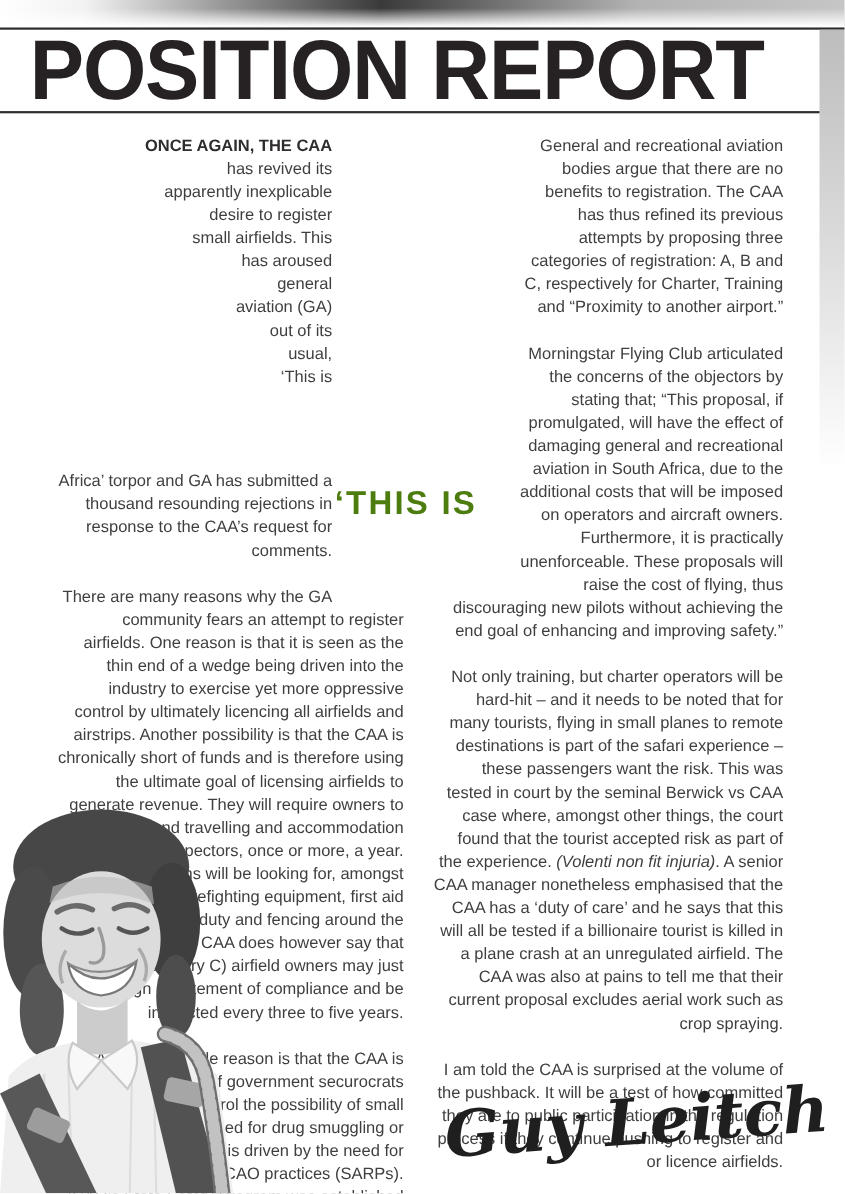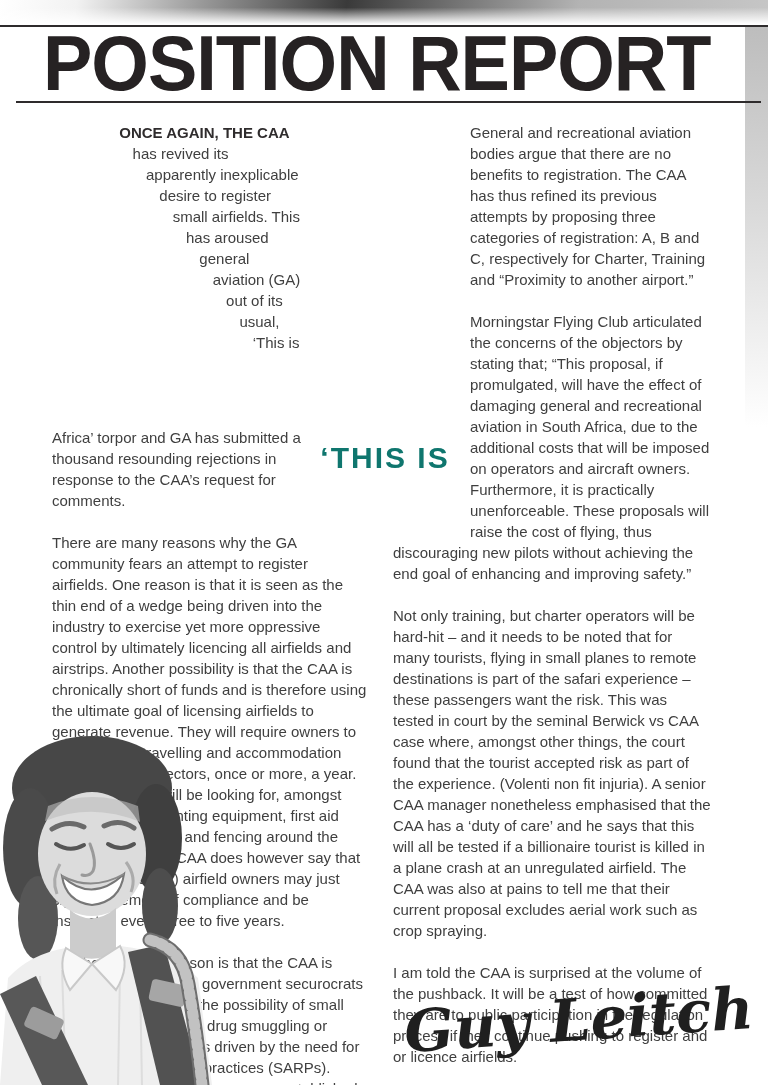--- a/index.html
+++ b/index.html
@@ -16,50 +16,50 @@
       linear-gradient(100deg, #ffffff 0%, #f2f2f2 10%, #9a9a9a 26%, #3a3a3a 45%, #777777 60%, #b3b3b3 75%, #c6c6c6 100%);
   }
   .rule-top { position:absolute; top:25px; left:0; width:768px; height:2px; background:#2e2b2c; }
   .right-strip {
     position:absolute; top:27px; right:0; width:23px; height:400px;
     background:linear-gradient(to bottom, #bdbdbd 0%, #d9d9d9 45%, rgba(255,255,255,0) 100%);
   }
 
   
   .masthead {
-    position:absolute; top:27px; left:16px; width:745px; height:76px; box-sizing:border-box;
+    position:absolute; top:27px; left:0; width:745px; height:76px; box-sizing:border-box;
     border-bottom:2px solid #2e2b2c; display:flex; align-items:center; padding-left:27px;
   }
   .masthead h1 {
     margin:0; font-size:74px; font-weight:bold; letter-spacing:-1px; line-height:1;
     color:#262223; white-space:nowrap; transform:scaleY(1.04); transform-origin:left center;
   }
 
   
   .content {
     position:absolute; top:122px; left:52px; width:660px;
     display:grid; grid-template-columns:315px 319px; column-gap:26px;
     color:#3f3f3f; font-size:15px; line-height:21px; text-align:left;
   }
-  .para { margin:0 0 21px 0; }
+  .para { margin:0 0 21px 0;text-align:right; }
   .lead-in { font-weight:bold; color:#2f2c2d; }
-  .italic { }
+  .italic { font-style:italic; }
 
   
   .spacer-quote-left  { float:right; width:57px;  height:108px; margin-top:314px; margin-left:8px; }
   .spacer-photo {
     float:left; width:212px; height:300px; margin-top:600px; margin-right:6px;
     shape-outside:polygon(0 0, 48px 0, 212px 258px, 212px 300px, 0 300px); shape-margin:5px;
   }
   .spacer-quote-right { float:left;  width:70px;  height:106px; margin-top:295px; margin-right:7px; }
 
   
   .pull-quote {
-    position:absolute; left:296px; top:438px; width:178px; text-align:center;
-    font-weight:bold; font-size:30px; line-height:40px; letter-spacing:2px; color:#0f766e;
+    position:absolute; left:280px; top:438px; width:178px; text-align:center;
+    font-weight:bold; font-size:30px; line-height:40px; letter-spacing:2px; color:#4d7c0f;
   }
 
   
   .author-photo { position:absolute; left:0; top:726px; width:262px; height:359px; margin:0; }
   .author-photo svg { display:block; width:100%; height:100%; }
 
   
   .signature-block { position:absolute; left:396px; top:978px; width:366px; height:90px; }
   .signature-block svg { display:block; width:100%; height:100%; }
   .sig-text {

